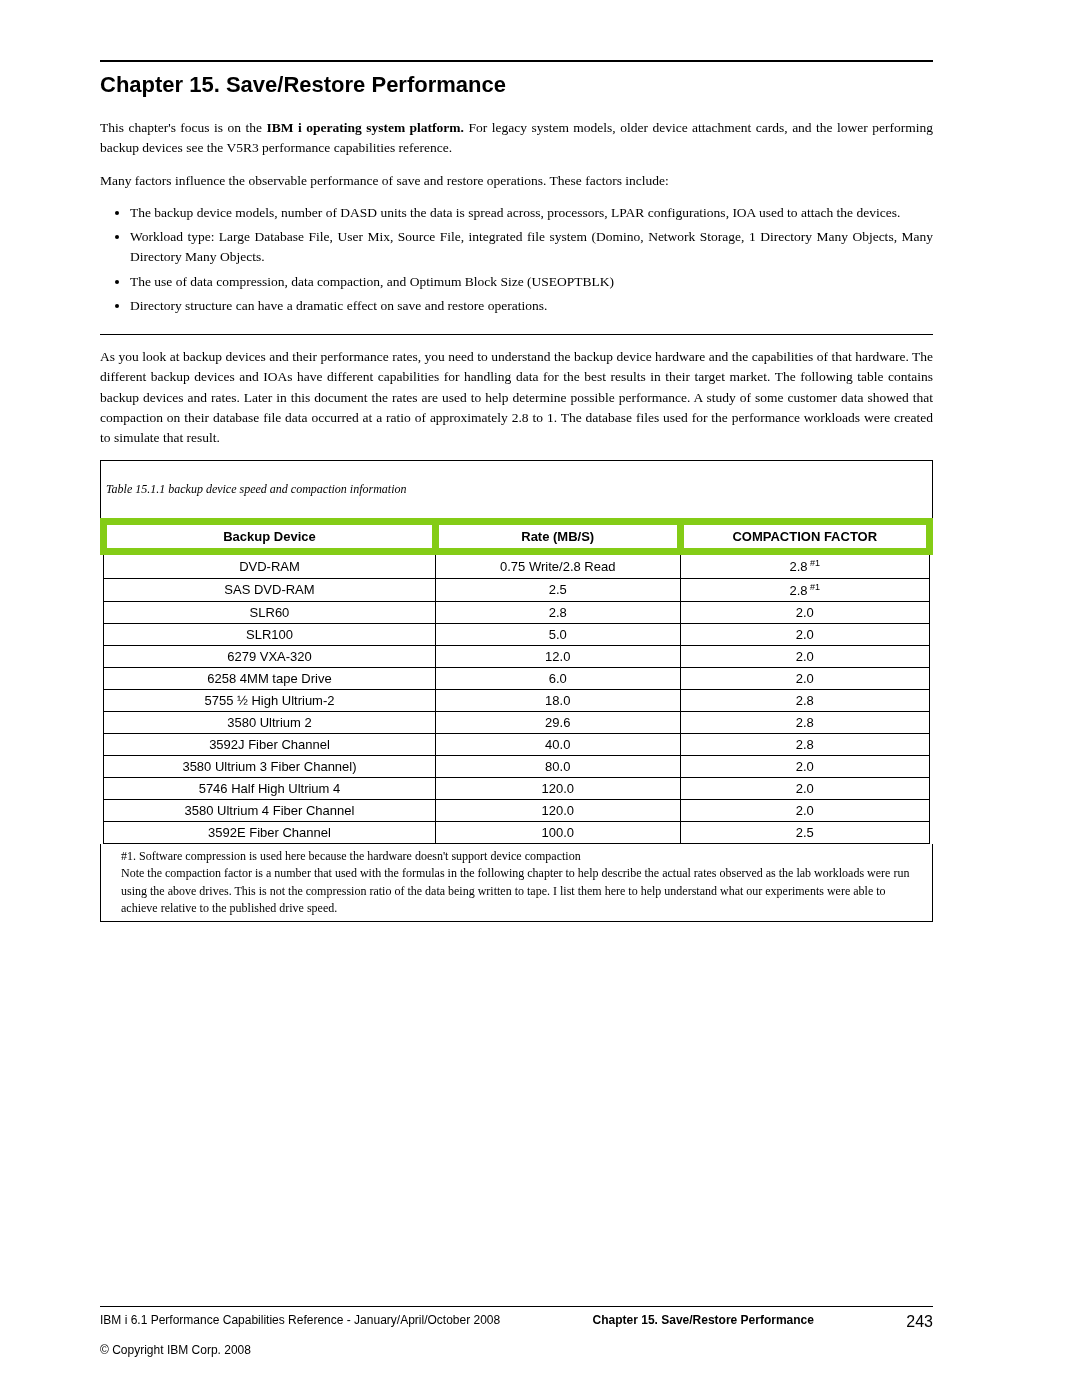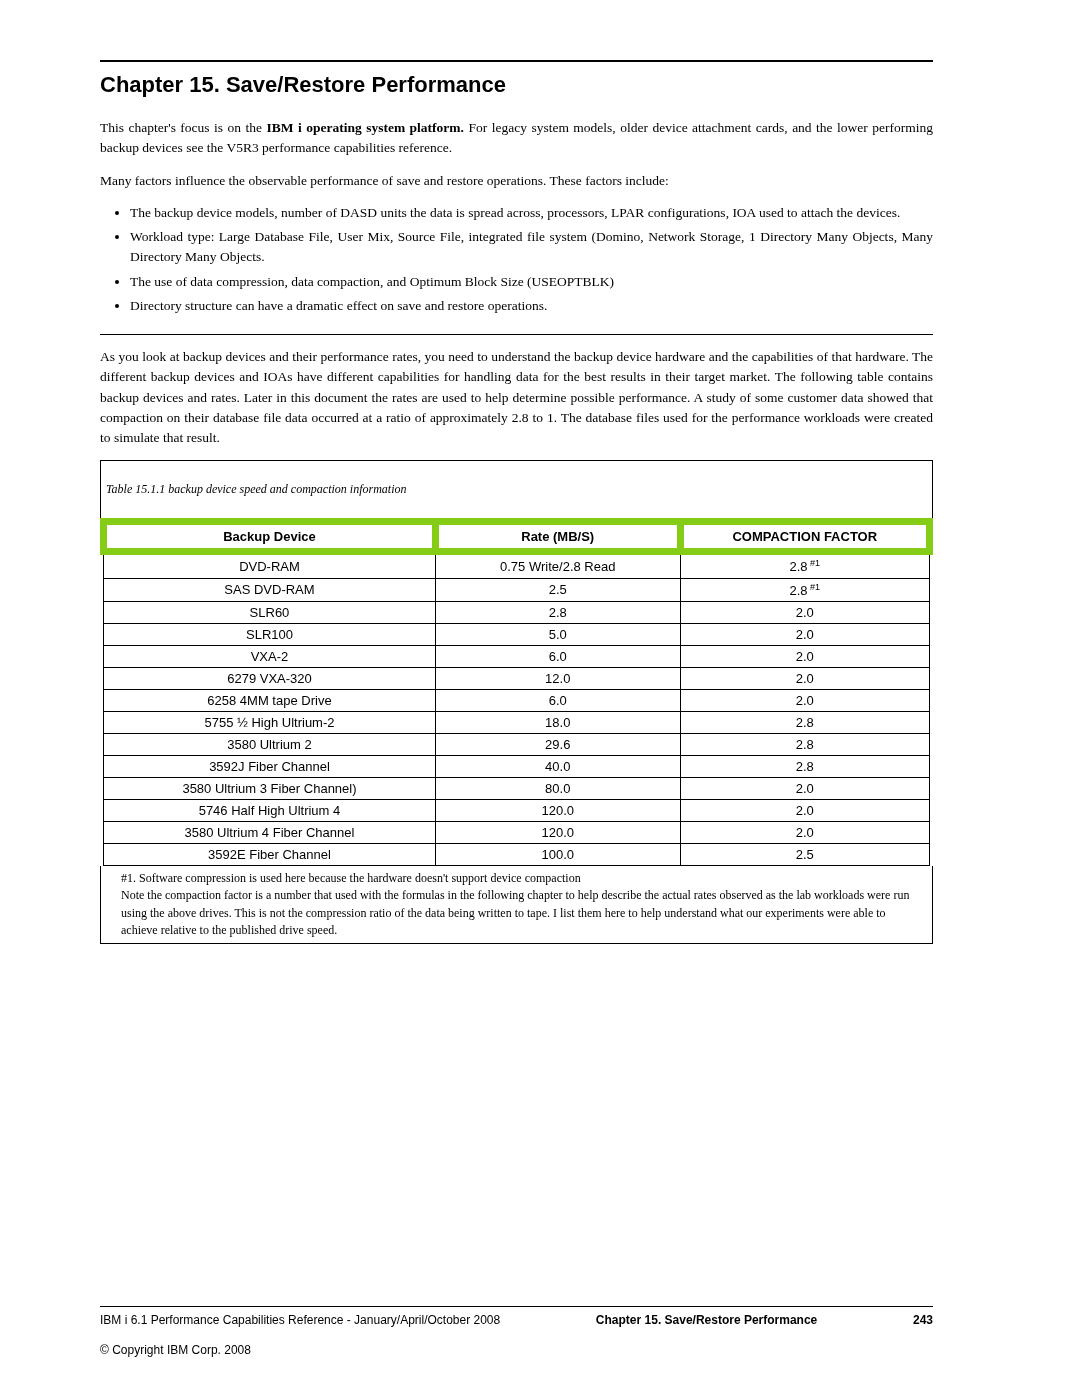--- a/index.html
+++ b/index.html
@@ -143,22 +143,22 @@
       gap: 16px;
     }
 
     .footer-center {
       font-weight: bold;
       font-size: 12px;
       text-align: center;
     }
 
     .footer-right {
-      font-weight: bold;
-      font-size: 12px;
+      font-weight: normal;
+      font-size: 16px;
     }
 
     .copyright-symbol {
       font-size: 12px;
     }
 
     sup {
       font-size: 9px;
     }
 
@@ -217,25 +217,20 @@
           <td>SLR60</td>
           <td>2.8</td>
           <td>2.0</td>
         </tr>
         <tr>
           <td>SLR100</td>
           <td>5.0</td>
           <td>2.0</td>
         </tr>
         <tr>
-          <td>VXA-2</td>
-          <td>6.0</td>
-          <td>2.0</td>
-        </tr>
-        <tr>
           <td>6279 VXA-320</td>
           <td>12.0</td>
           <td>2.0</td>
         </tr>
         <tr>
           <td>6258 4MM tape Drive</td>
           <td>6.0</td>
           <td>2.0</td>
         </tr>
         <tr>

